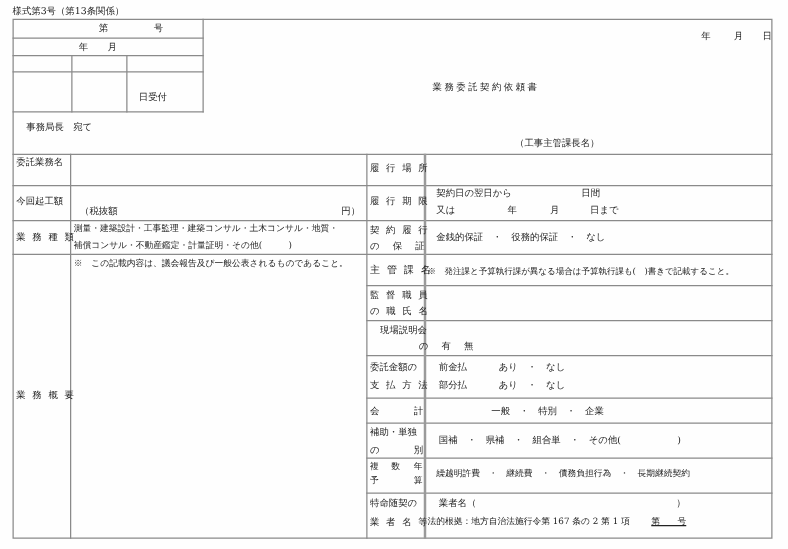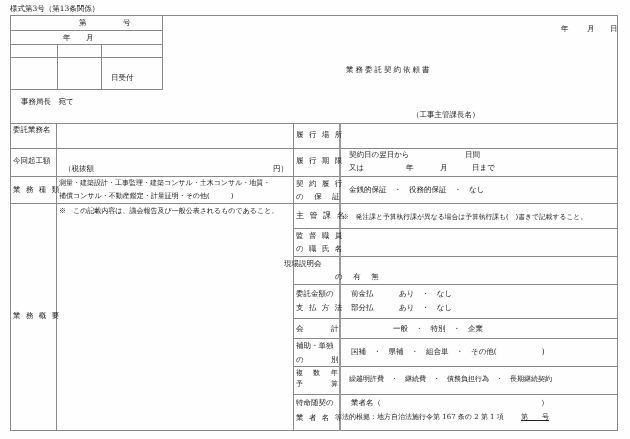--- a/index.html
+++ b/index.html
@@ -89,21 +89,21 @@
 <div class="lbl" style="left:296px; top:193px;">の　保　証</div>
 <div class="txt" style="left:349px; top:186px;font-family:Liberation Serif, serif;">金銭的保証　・　役務的保証　・　なし</div>
 
 <div class="lbl" style="left:296px; top:212px; font-size:8px;text-align:right;">主 管 課 名</div>
 <div class="txt" style="left:342px; top:214px; font-size:6.8px;">※　発注課と予算執行課が異なる場合は予算執行課も(　)書きで記載すること。</div>
 
 <div class="lbl" style="left:296px; top:232px;">監 督 職 員</div>
 <div class="lbl" style="left:296px; top:245px;">の 職 氏 名</div>
 <div class="abs" style="left:342px; top:229px; width:275px; height:26px;"></div>
 
-<div class="txt" style="left:284px; top:260px;">現場説明会</div>
+<div class="txt" style="left:304px; top:260px;">現場説明会</div>
 <div class="lbl" style="left:296px; top:273px;margin-left:39px;">の　有　無</div>
 <div class="abs" style="left:342px; top:257px; width:275px; height:26px;"></div>
 
 <div class="txt" style="left:296px; top:290px;">委託金額の</div>
 <div class="lbl" style="left:296px; top:304px;">支 払 方 法</div>
 <div class="txt" style="left:351px; top:290px;">前金払</div>
 <div class="txt" style="left:399px; top:290px;">あり　・　なし</div>
 <div class="txt" style="left:351px; top:304px;">部分払</div>
 <div class="txt" style="left:399px; top:304px;">あり　・　なし</div>
 

